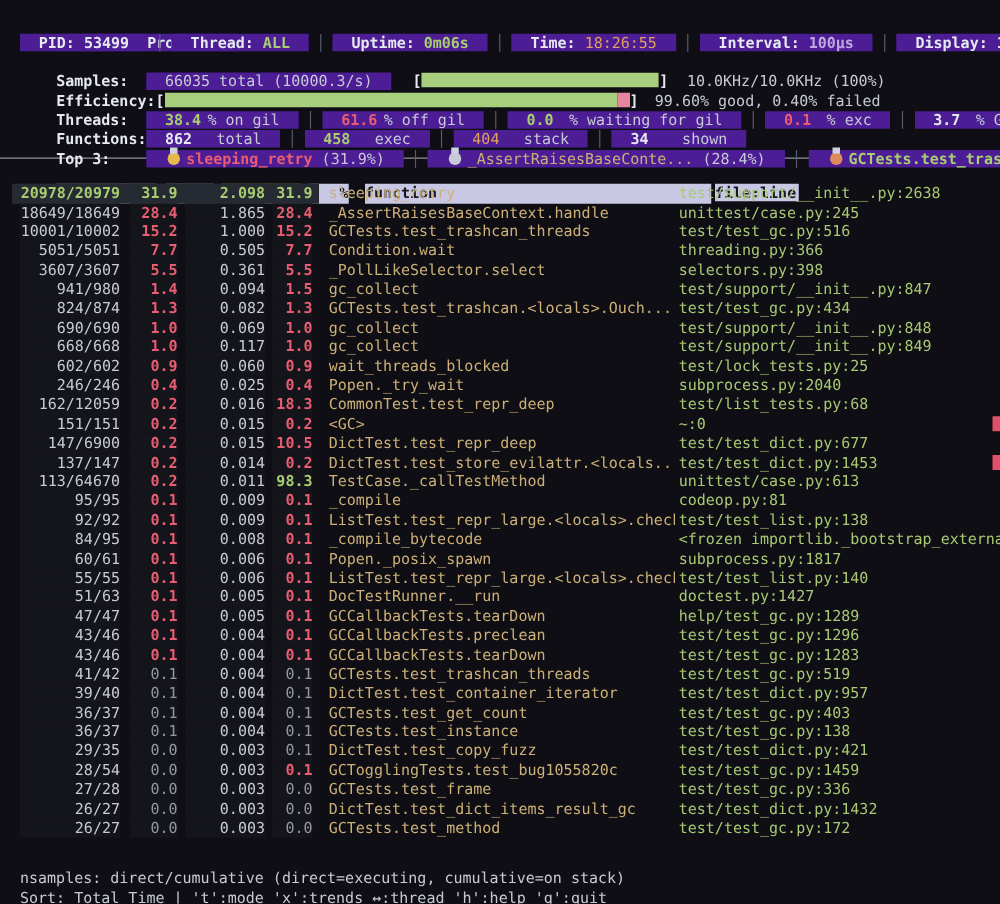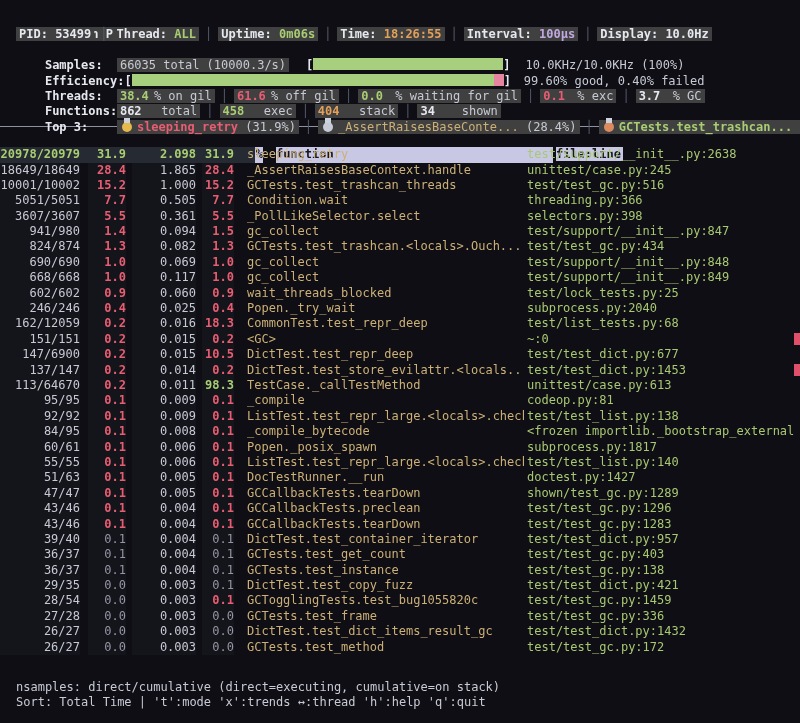--- a/index.html
+++ b/index.html
@@ -1,26 +1,26 @@
 <!DOCTYPE html>
 <html><head>
 <meta charset="utf-8">
 <style>
   html,body{margin:0;padding:0;background:#0e0e14;width:800px;height:723px;overflow:hidden;}
   body{font-family:"DejaVu Sans Mono","Liberation Mono",monospace;font-size:12px;line-height:15.4px;color:#c7cad4;}
   .screen{padding:12px 0 0 0;position:relative;width:800px;height:711px;}
   .line{height:15.4px;white-space:pre;padding-left:16px;position:relative;}
   .lbl{font-weight:bold;color:#e6e8f0;}
-  .hl{background:#404040;padding:0 3px;}
+  .hl{background:#4c1d95;padding:0 15px;}
   .w72{display:inline-block;width:72px;}
   .divider{color:#585d6e;padding:0 6px;}
   .c-b{color:#e6e8f0;font-weight:bold;}
   .c-g{color:#a8cd72;font-weight:bold;}
   .c-r{color:#e85d72;font-weight:bold;}
-  .c-o{color:#e2a05b;font-weight:bold;}
+  .c-o{color:#e2a05b;font-weight:normal;}
   .c-pu{color:#c0a8e0;font-weight:bold;}
   .c-d{color:#9396a4;}
   .c-rb{color:#e85d72;font-weight:bold;background:#381f2a;}
   .c-tan{color:#ccb077;}
   .c-file{color:#a8c873;}
   .rt{display:inline-block;min-width:34px;text-align:left;}
   .bracket{color:#e6e8f0;font-weight:bold;}
   .bar{display:inline-block;height:12px;vertical-align:-1px;background:#15151c;overflow:hidden;white-space:nowrap;font-size:0;}
   .bar i{display:inline-block;height:12px;}
   .fill-green{background:#a8cf7e;}
@@ -33,21 +33,21 @@
   .tt{width:64px;margin-left:6px;text-align:right;}
   .p2{width:32px;margin-left:6px;text-align:right;}
   .fnm{margin-left:13px;width:277px;overflow:hidden;}
   .fl{margin-left:3px;}
   .num{background:#14141b;}
   .thead .cell{background:#c8c8e4;color:#16161e;font-weight:bold;}
   .thead .sorted{background:#e6b55e;}
   .thead .fnm{background:#c8c8e4;}
   .thead .fl{background:none;}
   .thead .fl b{background:#c8c8e4;font-weight:bold;padding-right:2px;}
-  .trow{height:15.4px;white-space:pre;position:relative;}
+  .trow{height:15.4px;white-space:pre;padding-left:16px;position:relative;}
   .trow.sel{background:linear-gradient(90deg,transparent 0,transparent 10px,#262a32 10px,#262a32 255px,transparent 255px);}
   .trow.sel .num{background:#262a32;}
   .trow.sel .ns,.trow.sel .tt{color:#a8cd72;font-weight:bold;}
   .row-marker{position:absolute;right:0;top:1px;width:6px;height:12px;background:#e0506a;}
   .medal{width:10px;height:10px;border-radius:50%;display:inline-block;vertical-align:-1px;margin:0 5px 0 2px;position:relative;}
   .medal::before{content:"";position:absolute;top:-4px;left:2px;width:6px;height:5px;background:#ccd2de;}
   .medal-gold{background:#e7b94c;}
   .medal-silver{background:#c6cbd6;}
   .medal-bronze{background:#dd8a5f;}
   .footer{margin-top:25px;}
@@ -105,23 +105,24 @@
       <div class="trow"><span class="cell ns num">151/151</span><span class="cell p1 num c-r">0.2</span><span class="cell tt num">0.015</span><span class="cell p2 num c-r">0.2</span><span class="cell fnm c-tan">&lt;GC&gt;</span><span class="cell fl c-file">~:0</span><span class="row-marker"></span></div>
       <div class="trow"><span class="cell ns num">147/6900</span><span class="cell p1 num c-r">0.2</span><span class="cell tt num">0.015</span><span class="cell p2 num c-r">10.5</span><span class="cell fnm c-tan">DictTest.test_repr_deep</span><span class="cell fl c-file">test/test_dict.py:677</span></div>
       <div class="trow"><span class="cell ns num">137/147</span><span class="cell p1 num c-r">0.2</span><span class="cell tt num">0.014</span><span class="cell p2 num c-r">0.2</span><span class="cell fnm c-tan">DictTest.test_store_evilattr.&lt;locals...</span><span class="cell fl c-file">test/test_dict.py:1453</span><span class="row-marker"></span></div>
       <div class="trow"><span class="cell ns num">113/64670</span><span class="cell p1 num c-r">0.2</span><span class="cell tt num">0.011</span><span class="cell p2 num c-g">98.3</span><span class="cell fnm c-tan">TestCase._callTestMethod</span><span class="cell fl c-file">unittest/case.py:613</span></div>
       <div class="trow"><span class="cell ns num">95/95</span><span class="cell p1 num c-r">0.1</span><span class="cell tt num">0.009</span><span class="cell p2 num c-r">0.1</span><span class="cell fnm c-tan">_compile</span><span class="cell fl c-file">codeop.py:81</span></div>
       <div class="trow"><span class="cell ns num">92/92</span><span class="cell p1 num c-r">0.1</span><span class="cell tt num">0.009</span><span class="cell p2 num c-r">0.1</span><span class="cell fnm c-tan">ListTest.test_repr_large.&lt;locals&gt;.check</span><span class="cell fl c-file">test/test_list.py:138</span></div>
       <div class="trow"><span class="cell ns num">84/95</span><span class="cell p1 num c-r">0.1</span><span class="cell tt num">0.008</span><span class="cell p2 num c-r">0.1</span><span class="cell fnm c-tan">_compile_bytecode</span><span class="cell fl c-file">&lt;frozen importlib._bootstrap_external</span></div>
       <div class="trow"><span class="cell ns num">60/61</span><span class="cell p1 num c-r">0.1</span><span class="cell tt num">0.006</span><span class="cell p2 num c-r">0.1</span><span class="cell fnm c-tan">Popen._posix_spawn</span><span class="cell fl c-file">subprocess.py:1817</span></div>
       <div class="trow"><span class="cell ns num">55/55</span><span class="cell p1 num c-r">0.1</span><span class="cell tt num">0.006</span><span class="cell p2 num c-r">0.1</span><span class="cell fnm c-tan">ListTest.test_repr_large.&lt;locals&gt;.check</span><span class="cell fl c-file">test/test_list.py:140</span></div>
       <div class="trow"><span class="cell ns num">51/63</span><span class="cell p1 num c-r">0.1</span><span class="cell tt num">0.005</span><span class="cell p2 num c-r">0.1</span><span class="cell fnm c-tan">DocTestRunner.__run</span><span class="cell fl c-file">doctest.py:1427</span></div>
-      <div class="trow"><span class="cell ns num">47/47</span><span class="cell p1 num c-r">0.1</span><span class="cell tt num">0.005</span><span class="cell p2 num c-r">0.1</span><span class="cell fnm c-tan">GCCallbackTests.tearDown</span><span class="cell fl c-file">shown/test_gc.py:1289</span></div>
+      <div class="trow"><span class="cell ns num">47/47</span><span class="cell p1 num c-r">0.1</span><span class="cell tt num">0.005</span><span class="cell p2 num c-r">0.1</span><span class="cell fnm c-tan">GCCallbackTests.tearDown</span><span class="cell fl c-file">help/test_gc.py:1289</span></div>
       <div class="trow"><span class="cell ns num">43/46</span><span class="cell p1 num c-rb">0.1</span><span class="cell tt num">0.004</span><span class="cell p2 num c-rb">0.1</span><span class="cell fnm c-tan">GCCallbackTests.preclean</span><span class="cell fl c-file">test/test_gc.py:1296</span></div>
       <div class="trow"><span class="cell ns num">43/46</span><span class="cell p1 num c-rb">0.1</span><span class="cell tt num">0.004</span><span class="cell p2 num c-rb">0.1</span><span class="cell fnm c-tan">GCCallbackTests.tearDown</span><span class="cell fl c-file">test/test_gc.py:1283</span></div>
+      <div class="trow"><span class="cell ns num">41/42</span><span class="cell p1 num c-d">0.1</span><span class="cell tt num">0.004</span><span class="cell p2 num c-d">0.1</span><span class="cell fnm c-tan">GCTests.test_trashcan_threads</span><span class="cell fl c-file">test/test_gc.py:519</span></div>
       <div class="trow"><span class="cell ns num">39/40</span><span class="cell p1 num c-d">0.1</span><span class="cell tt num">0.004</span><span class="cell p2 num c-d">0.1</span><span class="cell fnm c-tan">DictTest.test_container_iterator</span><span class="cell fl c-file">test/test_dict.py:957</span></div>
       <div class="trow"><span class="cell ns num">36/37</span><span class="cell p1 num c-d">0.1</span><span class="cell tt num">0.004</span><span class="cell p2 num c-d">0.1</span><span class="cell fnm c-tan">GCTests.test_get_count</span><span class="cell fl c-file">test/test_gc.py:403</span></div>
       <div class="trow"><span class="cell ns num">36/37</span><span class="cell p1 num c-d">0.1</span><span class="cell tt num">0.004</span><span class="cell p2 num c-d">0.1</span><span class="cell fnm c-tan">GCTests.test_instance</span><span class="cell fl c-file">test/test_gc.py:138</span></div>
       <div class="trow"><span class="cell ns num">29/35</span><span class="cell p1 num c-d">0.0</span><span class="cell tt num">0.003</span><span class="cell p2 num c-d">0.1</span><span class="cell fnm c-tan">DictTest.test_copy_fuzz</span><span class="cell fl c-file">test/test_dict.py:421</span></div>
       <div class="trow"><span class="cell ns num">28/54</span><span class="cell p1 num c-d">0.0</span><span class="cell tt num">0.003</span><span class="cell p2 num c-rb">0.1</span><span class="cell fnm c-tan">GCTogglingTests.test_bug1055820c</span><span class="cell fl c-file">test/test_gc.py:1459</span></div>
       <div class="trow"><span class="cell ns num">27/28</span><span class="cell p1 num c-d">0.0</span><span class="cell tt num">0.003</span><span class="cell p2 num c-d">0.0</span><span class="cell fnm c-tan">GCTests.test_frame</span><span class="cell fl c-file">test/test_gc.py:336</span></div>
       <div class="trow"><span class="cell ns num">26/27</span><span class="cell p1 num c-d">0.0</span><span class="cell tt num">0.003</span><span class="cell p2 num c-d">0.0</span><span class="cell fnm c-tan">DictTest.test_dict_items_result_gc</span><span class="cell fl c-file">test/test_dict.py:1432</span></div>
       <div class="trow"><span class="cell ns num">26/27</span><span class="cell p1 num c-d">0.0</span><span class="cell tt num">0.003</span><span class="cell p2 num c-d">0.0</span><span class="cell fnm c-tan">GCTests.test_method</span><span class="cell fl c-file">test/test_gc.py:172</span></div>
     </div>
 

